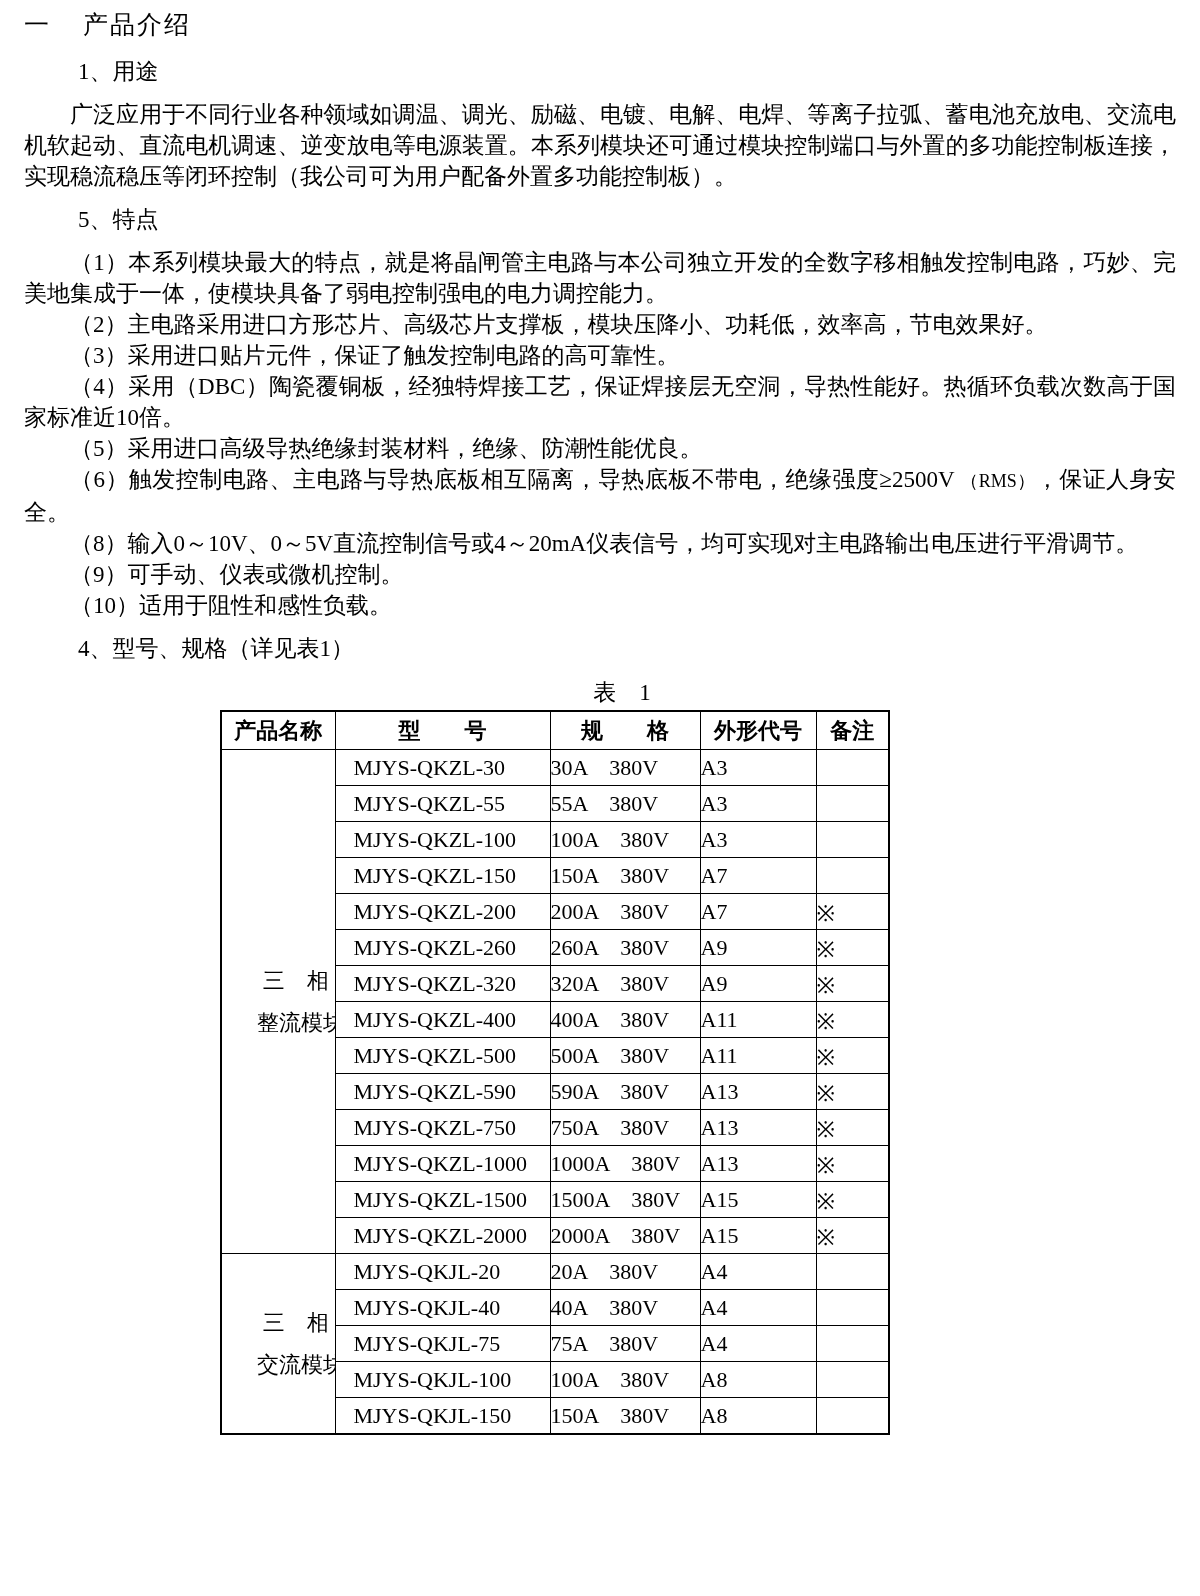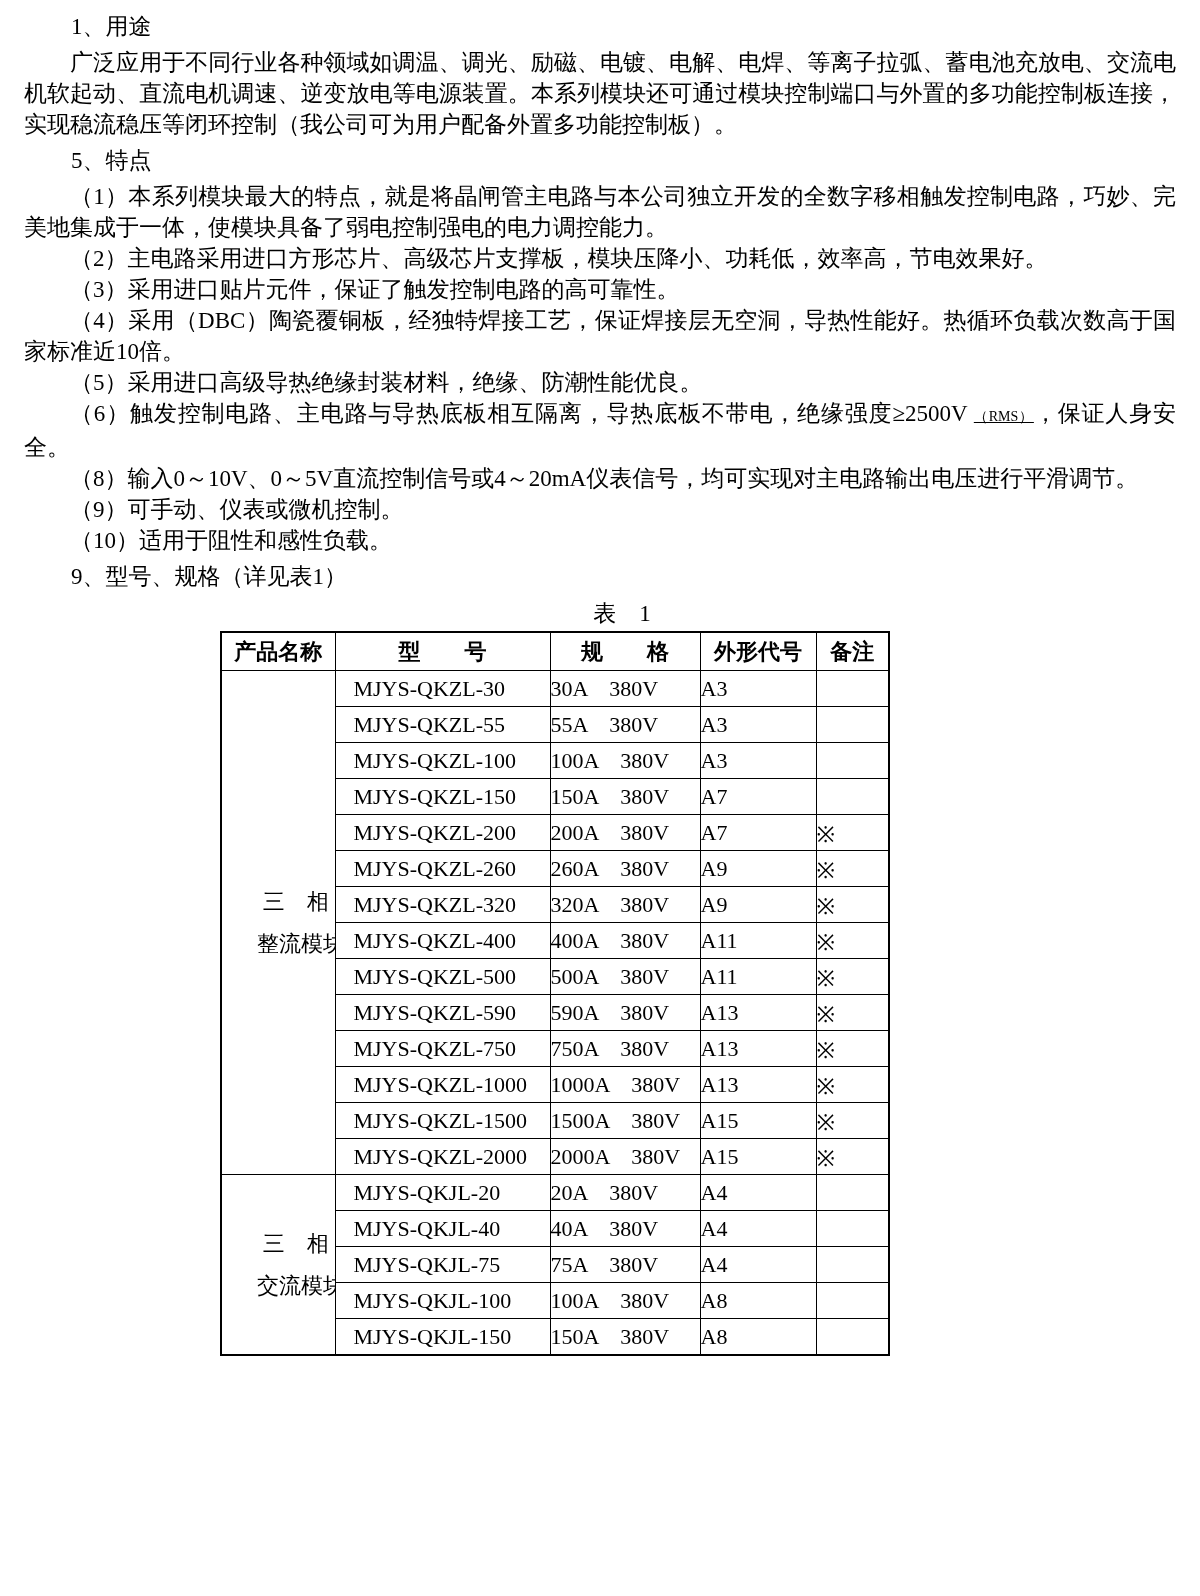--- a/index.html
+++ b/index.html
@@ -24,33 +24,32 @@
     line-height: 38px;
     letter-spacing: 2px;
   }
   .doc-title .hnum {
     letter-spacing: 0;
     margin-right: 34px;
   }
   .sec-title {
     font-size: 23px;
     line-height: 39px;
-    margin: 1px;
+    margin: 8px;
     text-indent: 2em;
   }
   .para {
     font-size: 23px;
     line-height: 31px;
     margin: 0;
     text-indent: 2em;
     text-align: justify;
   }
   .sub {
-    font-size: 14px;
-    text-decoration: underline;
+    font-size: 18px;
   }
   .tblwrap {
     width: 804px;
     margin-left: 196px;
   }
   .tbl-caption {
     text-align: center;
     font-size: 23px;
     line-height: 34px;
     height: 34px;
@@ -88,36 +87,37 @@
   td.group .gline {
     line-height: 42px;
     margin-left: 35px;
   }
 </style>
 </head>
 <body>
 
 <div class="page">
 
+  <h1 class="doc-title"><span class="hnum">一</span><span>产品介绍</span></h1>
 
   <p class="sec-title">1、用途</p>
   <p class="para">广泛应用于不同行业各种领域如调温、调光、励磁、电镀、电解、电焊、等离子拉弧、蓄电池充放电、交流电机软起动、直流电机调速、逆变放电等电源装置。本系列模块还可通过模块控制端口与外置的多功能控制板连接，实现稳流稳压等闭环控制（我公司可为用户配备外置多功能控制板）。</p>
 
   <p class="sec-title">5、特点</p>
   <p class="para">（1）本系列模块最大的特点，就是将晶闸管主电路与本公司独立开发的全数字移相触发控制电路，巧妙、完美地集成于一体，使模块具备了弱电控制强电的电力调控能力。</p>
   <p class="para">（2）主电路采用进口方形芯片、高级芯片支撑板，模块压降小、功耗低，效率高，节电效果好。</p>
   <p class="para">（3）采用进口贴片元件，保证了触发控制电路的高可靠性。</p>
   <p class="para">（4）采用（DBC）陶瓷覆铜板，经独特焊接工艺，保证焊接层无空洞，导热性能好。热循环负载次数高于国家标准近10倍。</p>
   <p class="para">（5）采用进口高级导热绝缘封装材料，绝缘、防潮性能优良。</p>
   <p class="para"><span>（6）触发控制电路、主电路与导热底板相互隔离，导热底板不带电，绝缘强度≥2500V </span><span class="sub">（RMS）</span><span>，保证人身安全。</span></p>
   <p class="para">（8）输入0～10V、0～5V直流控制信号或4～20mA仪表信号，均可实现对主电路输出电压进行平滑调节。</p>
   <p class="para">（9）可手动、仪表或微机控制。</p>
   <p class="para">（10）适用于阻性和感性负载。</p>
 
-  <p class="sec-title">9、型号、规格（详见表1）</p>
+  <p class="sec-title">4、型号、规格（详见表1）</p>
 
   <div class="tblwrap">
     <div class="tbl-caption">表　1</div>
     <table class="spec-table">
       <colgroup>
         <col style="width:114px">
         <col style="width:215px">
         <col style="width:150px">
         <col style="width:116px">
         <col style="width:73px">

